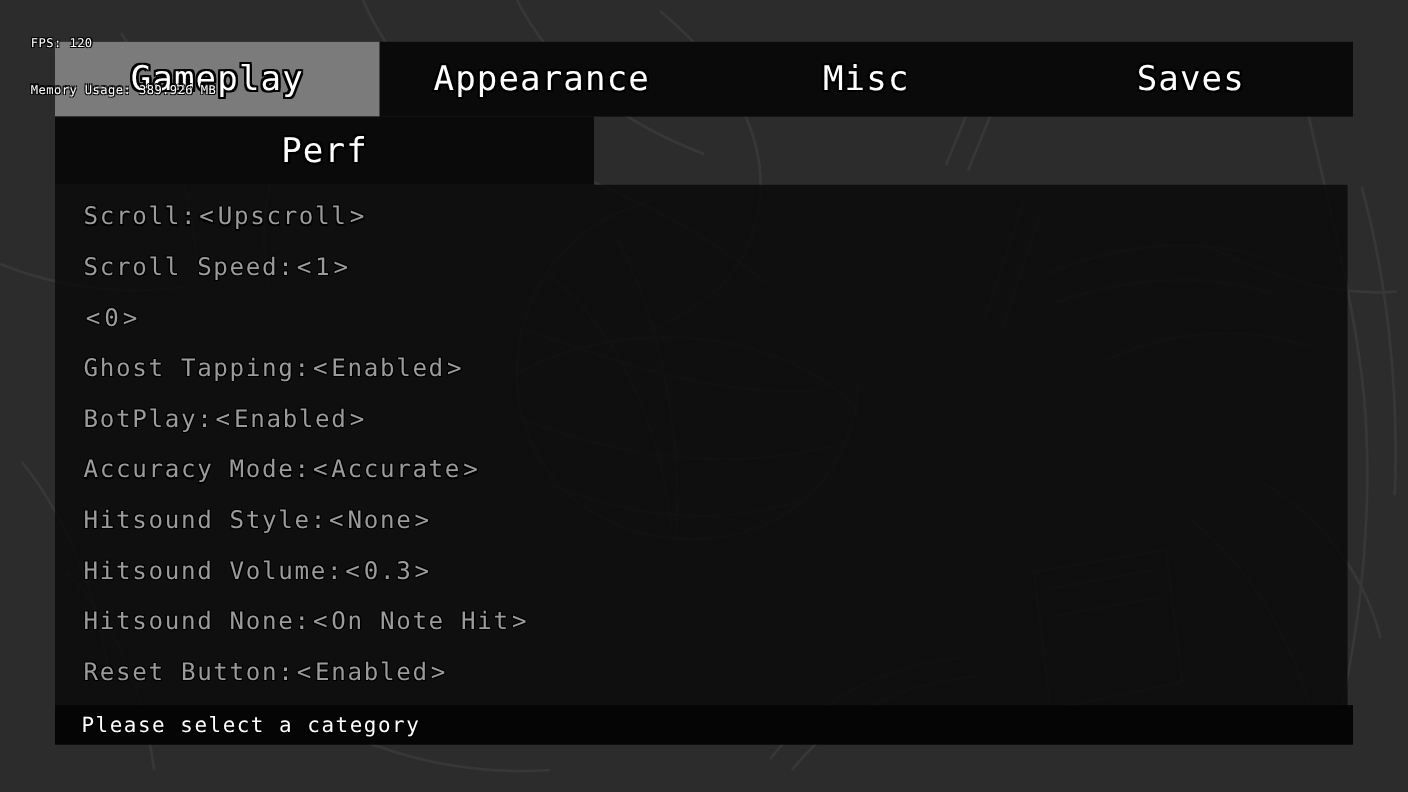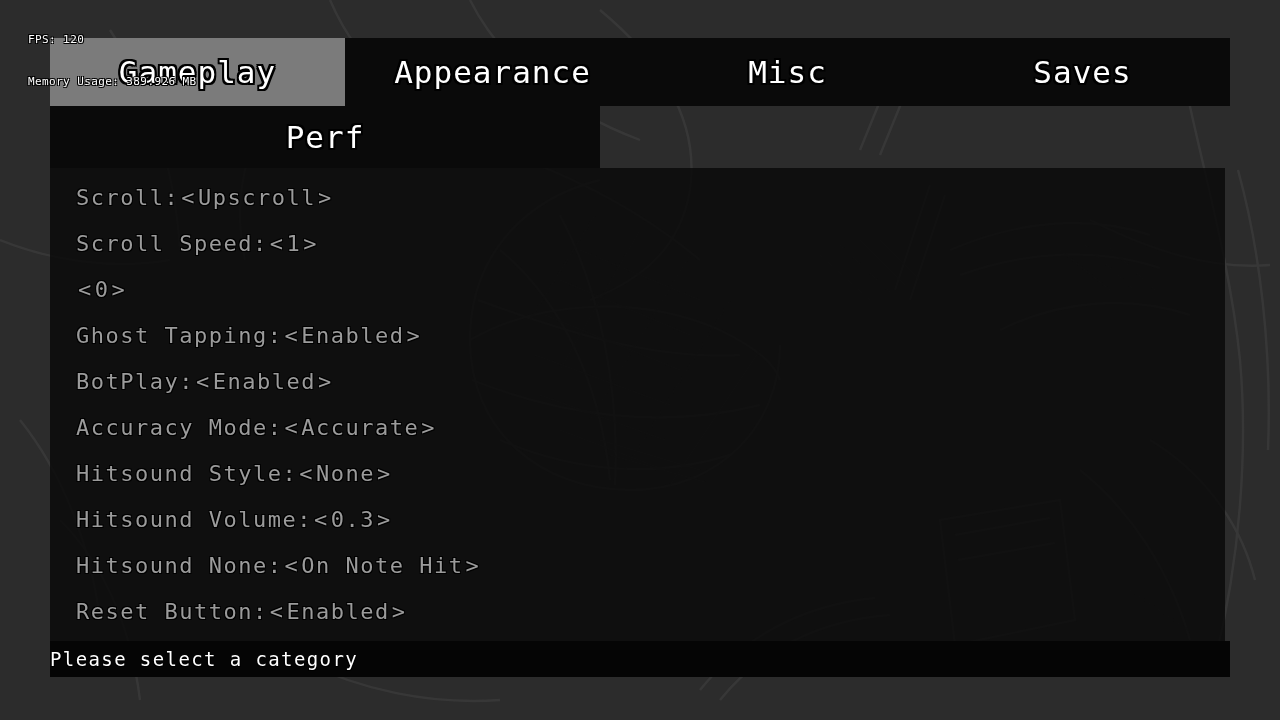--- a/index.html
+++ b/index.html
@@ -52,21 +52,21 @@
   .tab-row {
     display: flex;
     position: relative;
   }
   #tab-row-1 {
     width: 1180px;
     height: 68px;
     background: #0a0a0a;
   }
   #tab-row-2 {
-    width: 550px;
+    width: 490px;
     height: 62px;
     background: #0a0a0a;
   }
   .tab {
     flex: 1 1 0;
     display: flex;
     align-items: center;
     justify-content: center;
     color: #ffffff;
     font-size: 31px;
@@ -115,21 +115,21 @@
     width: 1180px;
     height: 36px;
     background: #050505;
     display: flex;
     align-items: center;
   }
   #status-text {
     color: #ffffff;
     font-size: 19px;
     letter-spacing: 1.4px;
-    padding-left: 0;
+    padding-left: 24px;
     white-space: pre;
     text-shadow: 1px 1px 0 #000, -1px 1px 0 #000;
   }
 </style>
 </head>
 <body>
 
 <div id="bg-art">
   <svg viewBox="0 0 1280 720" xmlns="http://www.w3.org/2000/svg" aria-hidden="true">
     <g stroke="#3a3a3a" stroke-width="2.4" fill="none" opacity="0.85">

